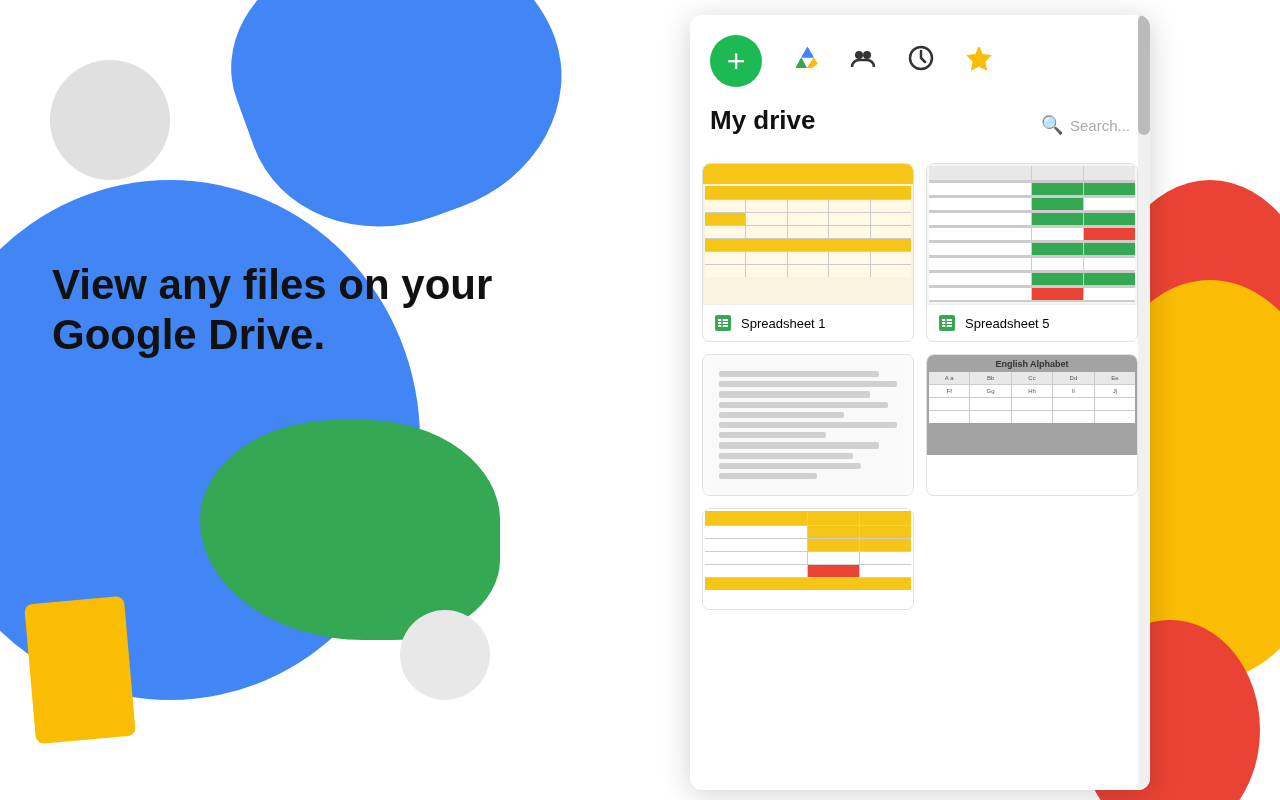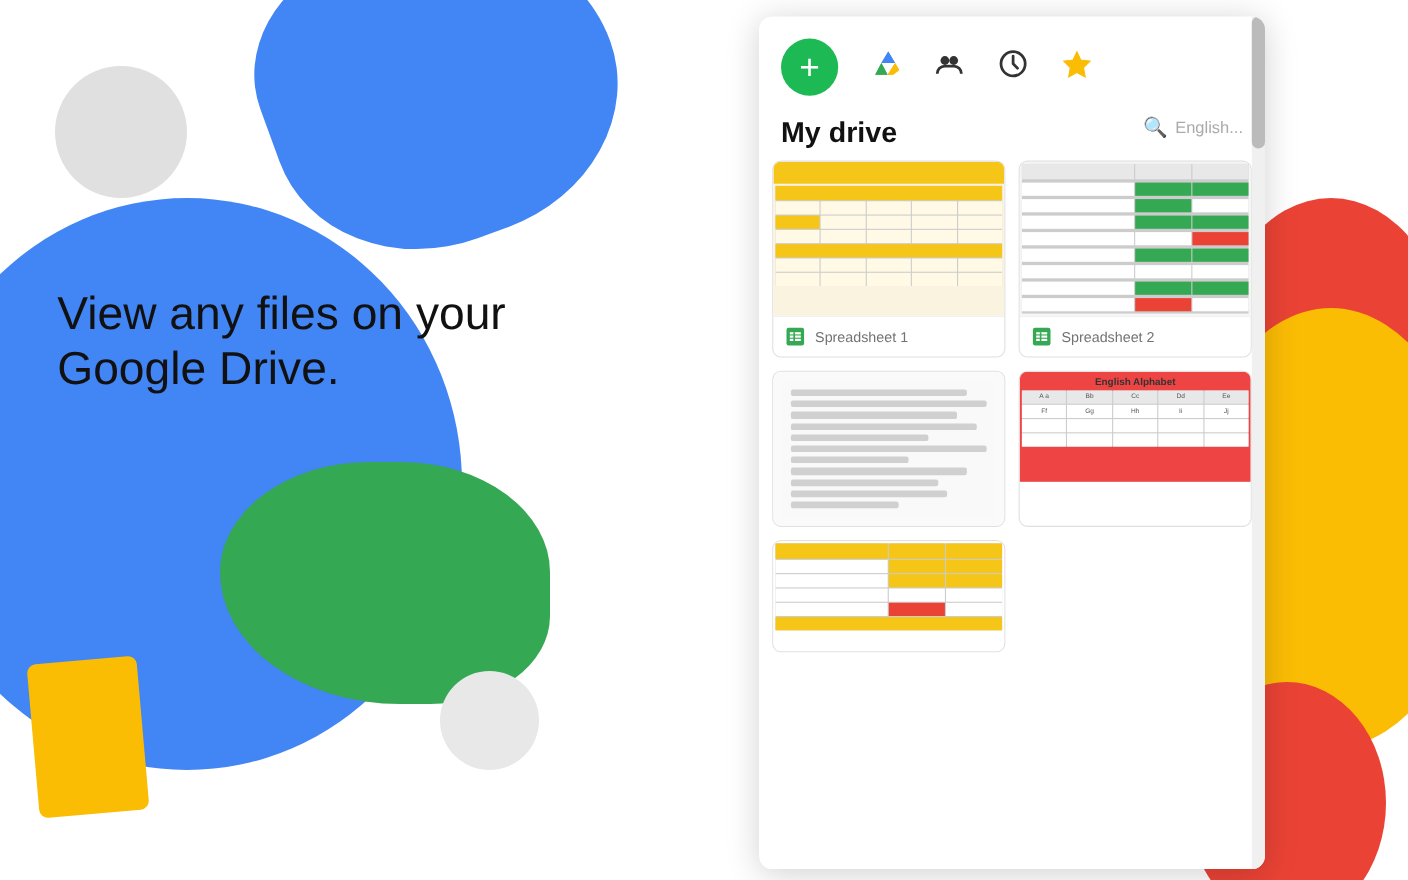--- a/index.html
+++ b/index.html
@@ -78,21 +78,21 @@
     
     .left-content {
       position: absolute;
       left: 52px;
       top: 260px;
       width: 480px;
       z-index: 10;
     }
     .main-heading {
       font-size: 42px;
-      font-weight: 400;
+      font-weight: 700;
       color: #111;
       line-height: 1.2;
       margin-bottom: 24px;
     }
     .sub-text {
       font-size: 20px;
       color: #666;
       line-height: 1.5;
     }
 
@@ -155,23 +155,23 @@
       font-size: 32px;
       font-weight: 300;
       cursor: pointer;
     }
     .nav-icon.drive {
       color: #555;
     }
 
     .header-row {
       display: flex;
-      align-items: flex-start;
+      align-items: flex-end;
       justify-content: space-between;
-      margin-bottom: 0;
+      margin-bottom: 17px;
     }
     .my-drive-title {
       font-size: 26px;
       font-weight: 700;
       color: #111;
     }
     .search-box {
       display: flex;
       align-items: center;
       gap: 6px;
@@ -203,21 +203,21 @@
       overflow: hidden;
       position: relative;
     }
     .file-label {
       display: flex;
       align-items: center;
       gap: 8px;
       padding: 8px 10px;
       font-size: 13px;
       font-weight: 500;
-      color: #737373;
+      color: #000000;
       border-top: 1px solid #eee;
     }
 
     
     .thumb-spreadsheet1 {
       background: #f9f3e0;
       position: relative;
     }
 
     .thumb-spreadsheet2 {
@@ -328,21 +328,21 @@
         <svg width="30" height="30" viewBox="0 0 30 30" fill="none">
           <polygon points="15,4 18.5,11.5 27,12.5 21,18.5 22.5,27 15,23 7.5,27 9,18.5 3,12.5 11.5,11.5" fill="#FBBC04" stroke="#FBBC04" stroke-width="1"></polygon>
         </svg>
       </div>
     </div>
 
     <div class="header-row">
       <span class="my-drive-title">My drive</span>
       <div class="search-box">
         <span class="search-icon-span">🔍</span>
-        <span style="color:#aaa;font-size:15px;">English...</span>
+        <span style="color:#aaa;font-size:15px;">Search...</span>
       </div>
     </div>
   </div>
 
   <div class="files-grid">
 
     <div class="file-card">
       <div class="file-thumb thumb-spreadsheet1">
         <div style="background:#f5c518;height:20px;width:100%;"></div>
         <div style="display:grid;grid-template-columns:repeat(5,1fr);gap:1px;background:#ccc;margin:2px;">
@@ -424,21 +424,21 @@
       <div class="file-label">
         <span class="sheets-icon">
           <svg viewBox="0 0 20 20" fill="none">
             <rect x="2" y="2" width="16" height="16" rx="2" fill="#34A853"></rect>
             <rect x="5" y="6" width="10" height="2" fill="#fff"></rect>
             <rect x="5" y="9" width="10" height="2" fill="#fff"></rect>
             <rect x="5" y="12" width="10" height="2" fill="#fff"></rect>
             <line x1="9" y1="6" x2="9" y2="14" stroke="#34A853" stroke-width="1.5"></line>
           </svg>
         </span>
-        <span>Spreadsheet 2</span>
+        <span>Spreadsheet 5</span>
       </div>
     </div>
 
     <div class="file-card">
       <div class="file-thumb thumb-doc">
         <div style="background:#f9f9f9;width:100%;height:100%;padding:8px;display:flex;flex-direction:column;gap:4px;">
           <div style="height:7px;background:#d0d0d0;border-radius:2px;width:90%;"></div>
           <div style="height:7px;background:#d0d0d0;border-radius:2px;width:100%;"></div>
           <div style="height:7px;background:#d0d0d0;border-radius:2px;width:85%;"></div>
           <div style="height:7px;background:#d0d0d0;border-radius:2px;width:95%;"></div>
@@ -448,21 +448,21 @@
           <div style="height:7px;background:#d0d0d0;border-radius:2px;width:90%;"></div>
           <div style="height:7px;background:#d0d0d0;border-radius:2px;width:75%;"></div>
           <div style="height:7px;background:#d0d0d0;border-radius:2px;width:80%;"></div>
           <div style="height:7px;background:#d0d0d0;border-radius:2px;width:55%;"></div>
         </div>
       </div>
     </div>
 
 
     <div class="file-card">
-      <div class="file-thumb" style="height:100px;background:#ef4444;overflow:hidden;">
+      <div class="file-thumb" style="height:100px;background:#a3a3a3;overflow:hidden;">
         <div style="text-align:center;font-size:9px;font-weight:bold;color:#333;padding:4px 0 3px;">English Alphabet</div>
         <div style="display:grid;grid-template-columns:repeat(5,1fr);gap:1px;background:#ccc;margin:0 2px;">
           <div style="background:#e8e8e8;height:12px;font-size:6px;display:flex;align-items:center;justify-content:center;color:#555;">A a</div>
           <div style="background:#e8e8e8;height:12px;font-size:6px;display:flex;align-items:center;justify-content:center;color:#555;">Bb</div>
           <div style="background:#e8e8e8;height:12px;font-size:6px;display:flex;align-items:center;justify-content:center;color:#555;">Cc</div>
           <div style="background:#e8e8e8;height:12px;font-size:6px;display:flex;align-items:center;justify-content:center;color:#555;">Dd</div>
           <div style="background:#e8e8e8;height:12px;font-size:6px;display:flex;align-items:center;justify-content:center;color:#555;">Ee</div>
           <div style="background:#fff;height:12px;font-size:6px;display:flex;align-items:center;justify-content:center;color:#555;">Ff</div>
           <div style="background:#fff;height:12px;font-size:6px;display:flex;align-items:center;justify-content:center;color:#555;">Gg</div>
           <div style="background:#fff;height:12px;font-size:6px;display:flex;align-items:center;justify-content:center;color:#555;">Hh</div>

